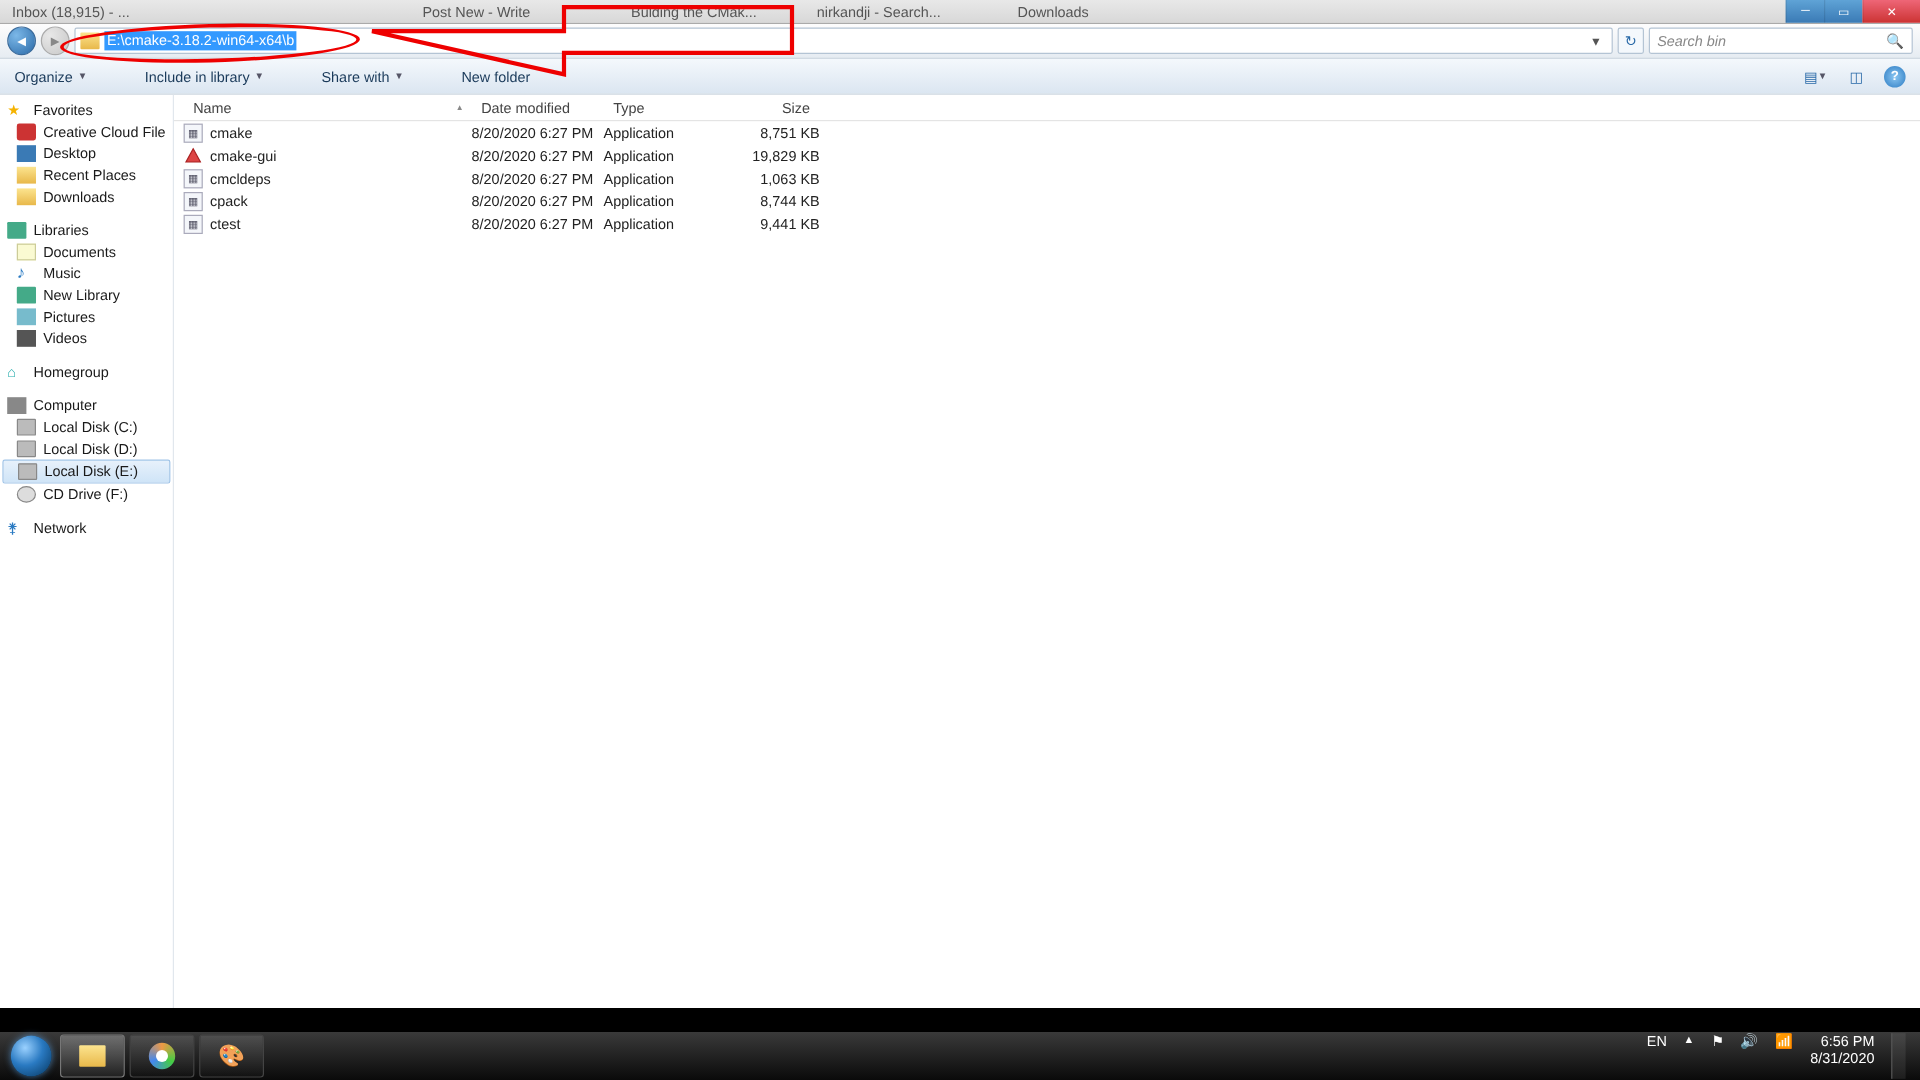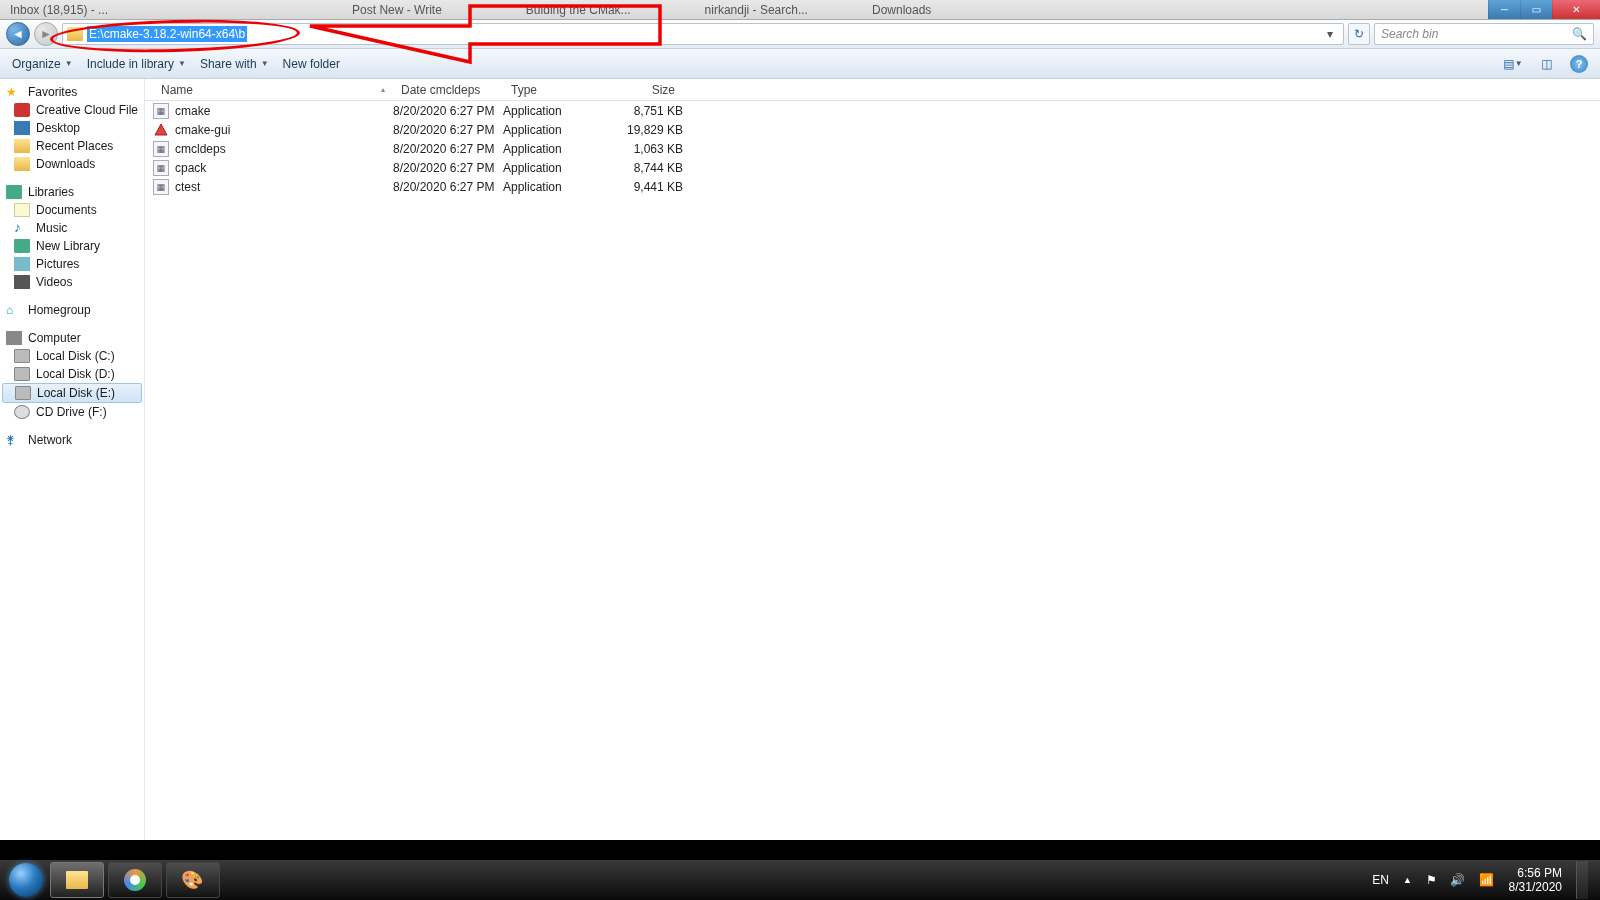--- a/index.html
+++ b/index.html
@@ -20,21 +20,21 @@
 .nav-btn.fwd { background: radial-gradient(circle at 30% 30%, #e8e8e8, #c8c8c8); border-color:#aaa; color:#888; }
 .addr { flex: 1; display: flex; align-items: center; background: #fff; border: 1px solid #b4c4d4; height: 22px; padding: 0 4px; border-radius: 2px; position: relative; }
 .addr .foldericon { width: 16px; height: 14px; background: linear-gradient(#fce48f,#e8b84a); border-radius: 1px; margin-right: 4px; }
 .addr input { border: none; outline: none; flex: 1; font-size: 12px; background: #3399ff; color: #fff; padding: 1px 2px; width: 160px; flex: 0 0 auto; }
 .addr .rest { flex: 1; }
 .addr .drop { padding: 0 6px; color: #555; }
 .refresh { width: 22px; height: 22px; border: 1px solid #b4c4d4; background: #f4f8fc; display: flex; align-items: center; justify-content: center; color: #2a6aa8; border-radius: 2px; }
 .searchbox { width: 220px; height: 22px; border: 1px solid #b4c4d4; background: #fff; display: flex; align-items: center; padding: 0 6px; color: #888; font-style: italic; border-radius: 2px; }
 .searchbox .mag { margin-left: auto; color: #2a6aa8; font-style: normal; }
 
-.toolbar { height: 30px; background: linear-gradient(#f4f8fc,#dbe6f1); border-bottom: 1px solid #c6d1dc; display: flex; align-items: center; padding: 0 12px; gap: 14px; color: #1a3a5a; }
+.toolbar { height: 30px; background: linear-gradient(#f4f8fc,#dbe6f1); border-bottom: 1px solid #c6d1dc; display: flex; align-items: center; padding: 0 12px; gap: 48px; color: #1a3a5a; }
 .toolbar .item { display: flex; align-items: center; gap: 4px; cursor: pointer; }
 .toolbar .arrow { font-size: 8px; color: #556; }
 .toolbar .right { margin-left: auto; display: flex; gap: 12px; align-items: center; }
 .toolbar .iconbtn { width: 22px; height: 20px; display: flex; align-items: center; justify-content: center; color: #2a6aa8; border: 1px solid transparent; border-radius: 2px; }
 .toolbar .help { width: 18px; height: 18px; border-radius: 50%; background: radial-gradient(#8cc7f2,#2a7ac2); color: #fff; display: flex; align-items: center; justify-content: center; font-weight: bold; font-size: 11px; }
 
 .content { flex: 1; display: flex; min-height: 0; }
 .sidebar { width: 145px; background: #fff; border-right: 1px solid #e1e7ed; padding: 4px 0; overflow: hidden; }
 .side-group { margin-bottom: 10px; }
 .side-item { display: flex; align-items: center; gap: 6px; padding: 2px 6px 2px 14px; color: #1a1a1a; white-space: nowrap; cursor: pointer; }
@@ -72,39 +72,39 @@
 .annot { position: absolute; left: 720px; top: 145px; font-family: Georgia, "Times New Roman", serif; font-size: 24px; font-weight: bold; color: #000; line-height: 1.45; }
 
 .statusbar { height: 50px; background: linear-gradient(#f4f8fc,#e2eaf2); border-top: 1px solid #c6d1dc; display: flex; align-items: center; padding: 0 16px; gap: 18px; color: #444; }
 .statusbar .big { width: 36px; height: 32px; background: linear-gradient(#fce48f,#e8b84a); border-radius: 2px; }
 
 .taskbar { position: absolute; bottom: 0; left: 0; right: 0; height: 40px; background: linear-gradient(#3a3a3a,#0a0a0a); display: flex; align-items: center; padding: 0 6px; gap: 4px; }
 .start { width: 40px; height: 40px; display: flex; align-items: center; justify-content: center; }
 .orb { width: 34px; height: 34px; border-radius: 50%; background: radial-gradient(circle at 35% 30%, #9ad1ff 0%, #2a7ac2 45%, #04335a 100%); box-shadow: 0 0 6px rgba(100,180,255,.6); position: relative; }
 .task { width: 54px; height: 36px; border: 1px solid #444; border-radius: 3px; background: linear-gradient(rgba(255,255,255,.12),rgba(255,255,255,.02)); display: flex; align-items: center; justify-content: center; }
 .task.active { background: linear-gradient(rgba(255,255,255,.28),rgba(255,255,255,.08)); border-color: #777; }
-.tray { margin-left: auto; display: flex; align-items: center; gap: 14px; color: #fff; padding-right: 6px; }
+.tray { margin-left: auto; display: flex; align-items: flex-start; gap: 14px; color: #fff; padding-right: 6px; }
 .tray .clock { text-align: right; font-size: 11px; line-height: 1.2; }
 .tray .showdesk { width: 12px; height: 38px; border-left: 1px solid #555; background: rgba(255,255,255,.08); }
 
 .red-annot { position: absolute; z-index: 30; pointer-events: none; }
 .oval { position: absolute; left: 50px; top: 20px; width: 250px; height: 32px; border: 3px solid #e00; border-radius: 50%/50%; transform: rotate(-1.5deg); }
 .arrowshape { position: absolute; left: 300px; top: 4px; }
 .arrowshape svg path { fill: none; stroke: #e00; stroke-width: 3.5; stroke-linejoin: miter; }
 </style>
 </head>
 <body>
 
 <div class="window">
 
   <div class="browser-tabs">
     <span class="tab">Inbox (18,915) - ...</span>
     <span class="tab" style="margin-left:220px">Post New - Write</span>
     <span class="tab" style="margin-left:60px">Bulding the CMak... </span>
-    <span class="tab" style="margin-left:50px">nirkandji - Search...</span>
+    <span class="tab" style="margin-left:26px">nirkandji - Search...</span>
     <span class="tab" style="margin-left:40px">Downloads</span>
   </div>
 
   <div class="titlebar-controls">
     <div class="min">─</div>
     <div class="max">▭</div>
     <div class="close">✕</div>
   </div>
 
   <div class="navbar">
@@ -231,21 +231,21 @@
           </div>
       </div>
     </div>
 
     <div class="filepane">
       <div class="colhead">
         <div class="c-name">
             <span>Name</span>
             <span style="font-size:8px;margin-left:auto;color:#888">▴</span>
           </div>
-        <div class="c-date">Date cmcldeps</div>
+        <div class="c-date">Date modified</div>
         <div class="c-type">Type</div>
         <div class="c-size">Size</div>
       </div>
       <div id="rows">
           <div class="row">
             <div class="c-name">
               <span class="ficon">▦</span>
               <span>cmake</span>
             </div>
             <div class="c-date">8/20/2020 6:27 PM</div>

